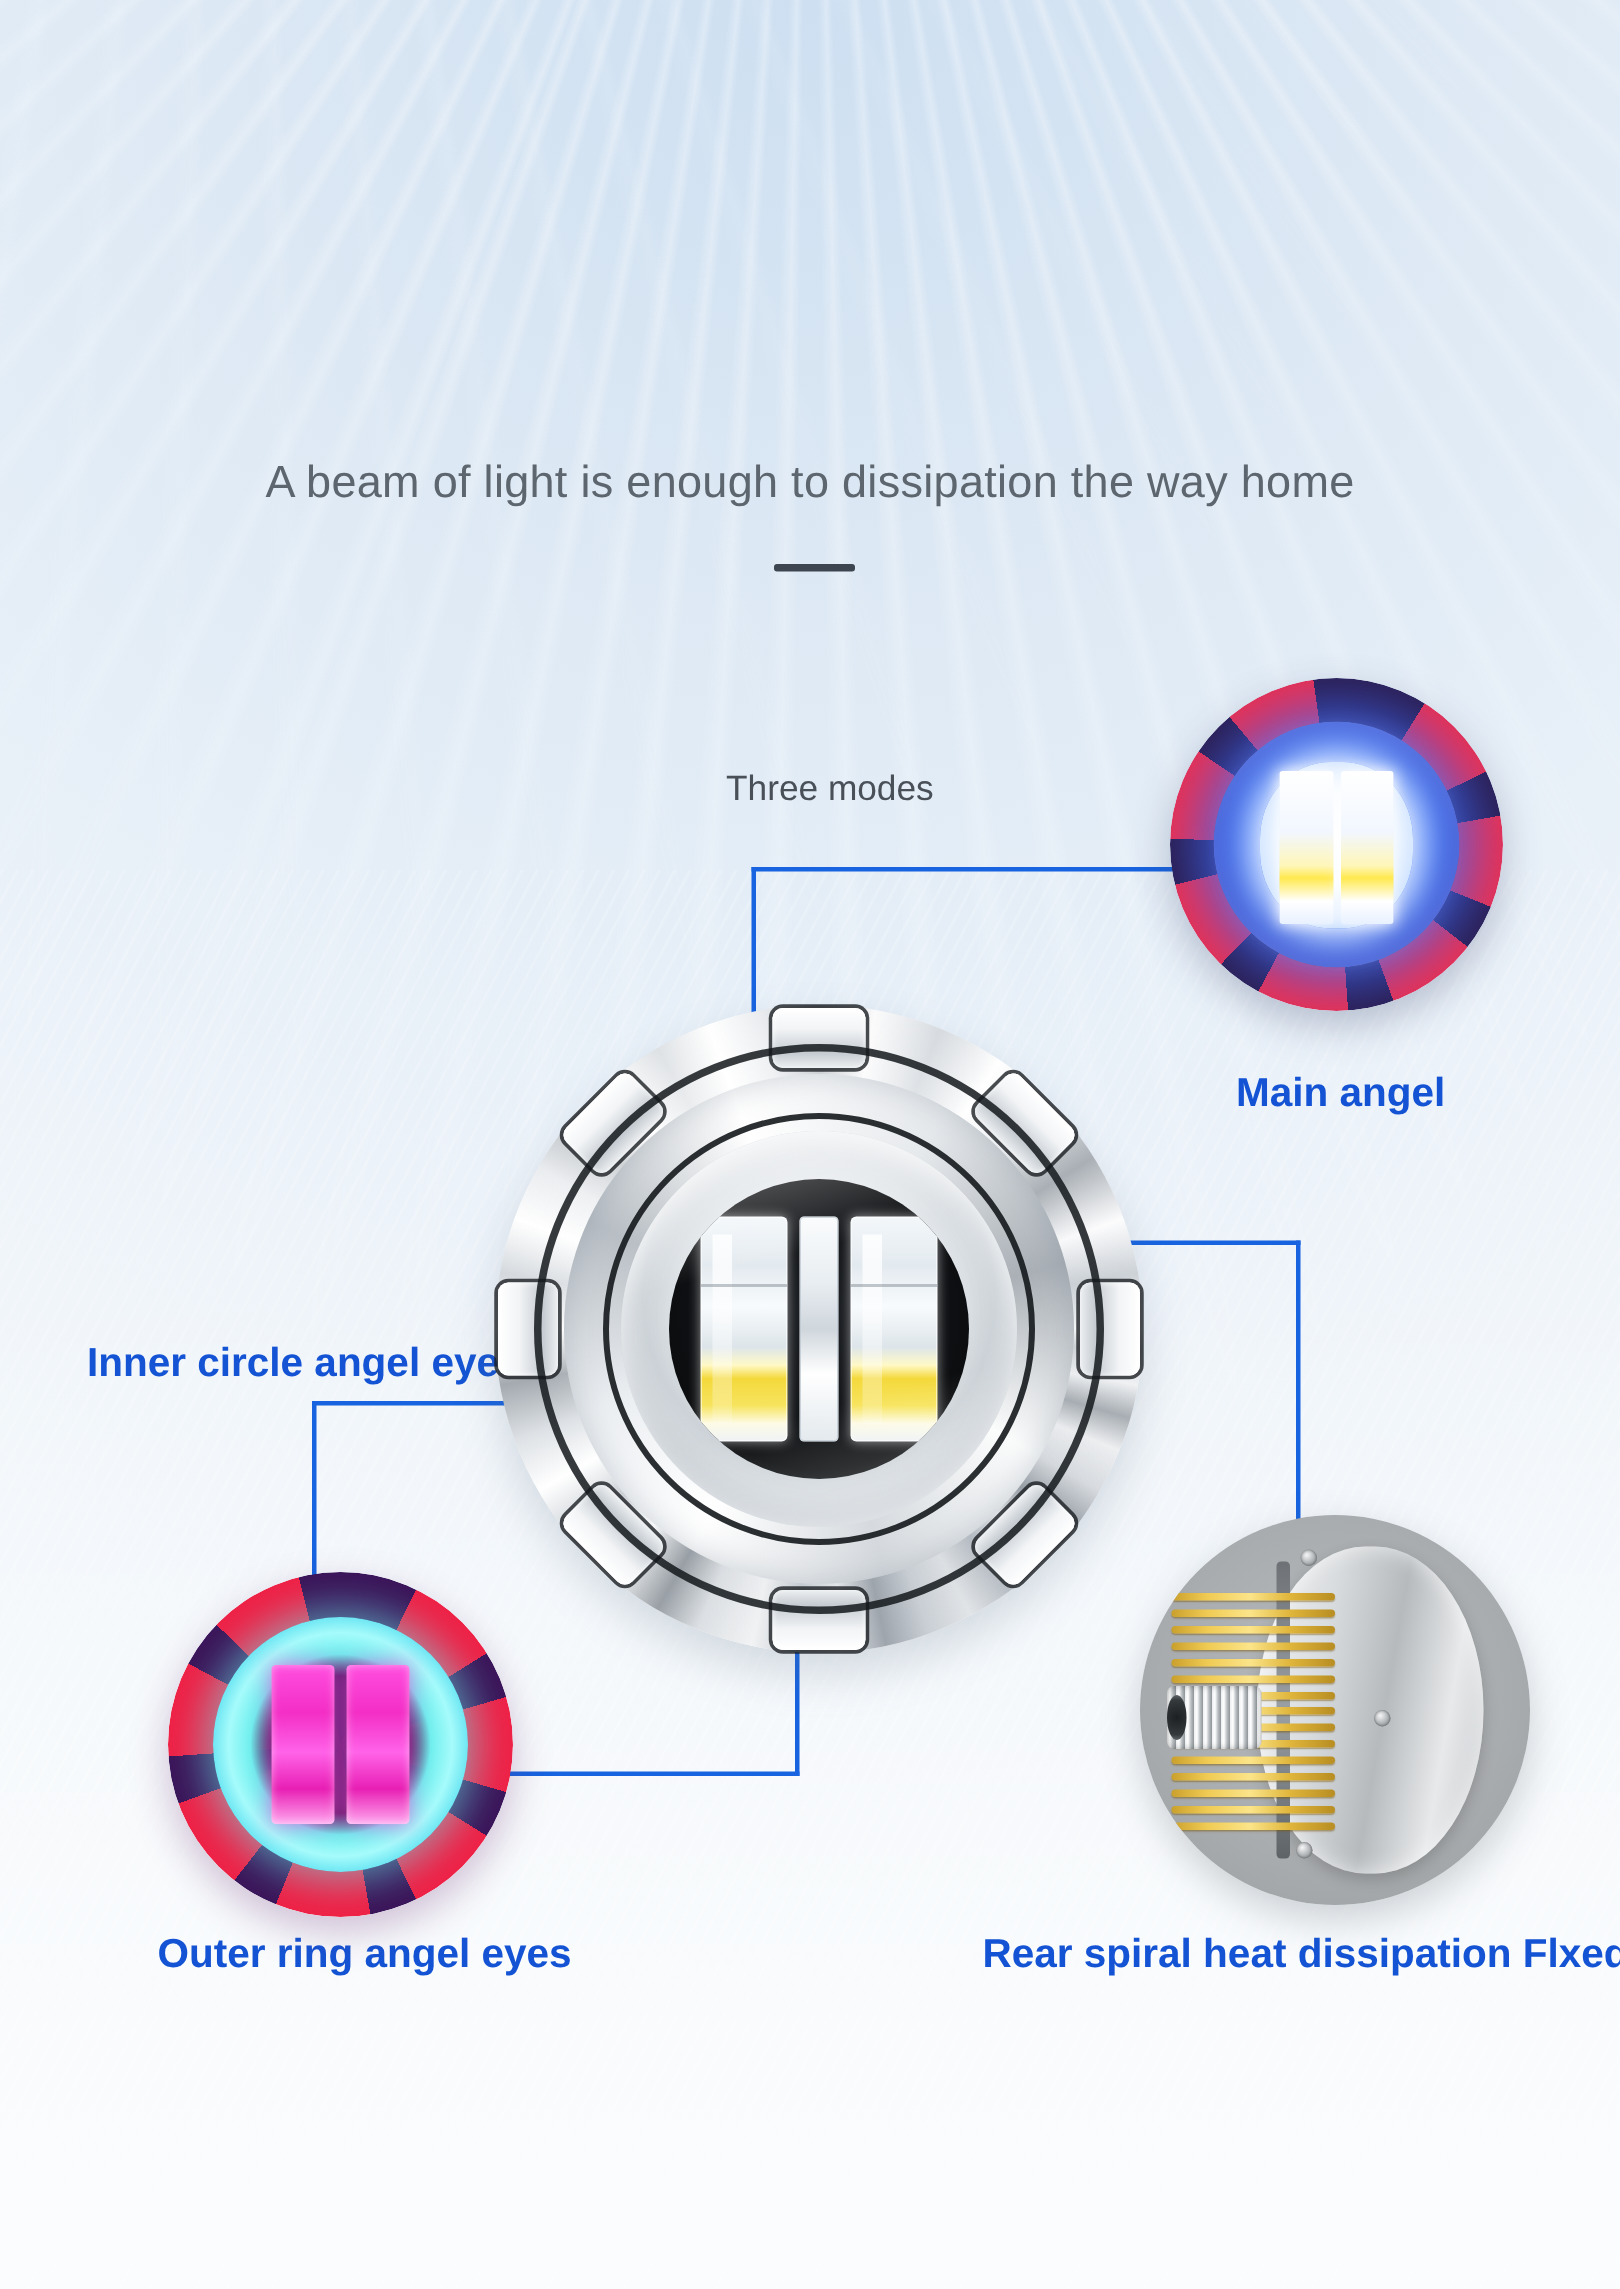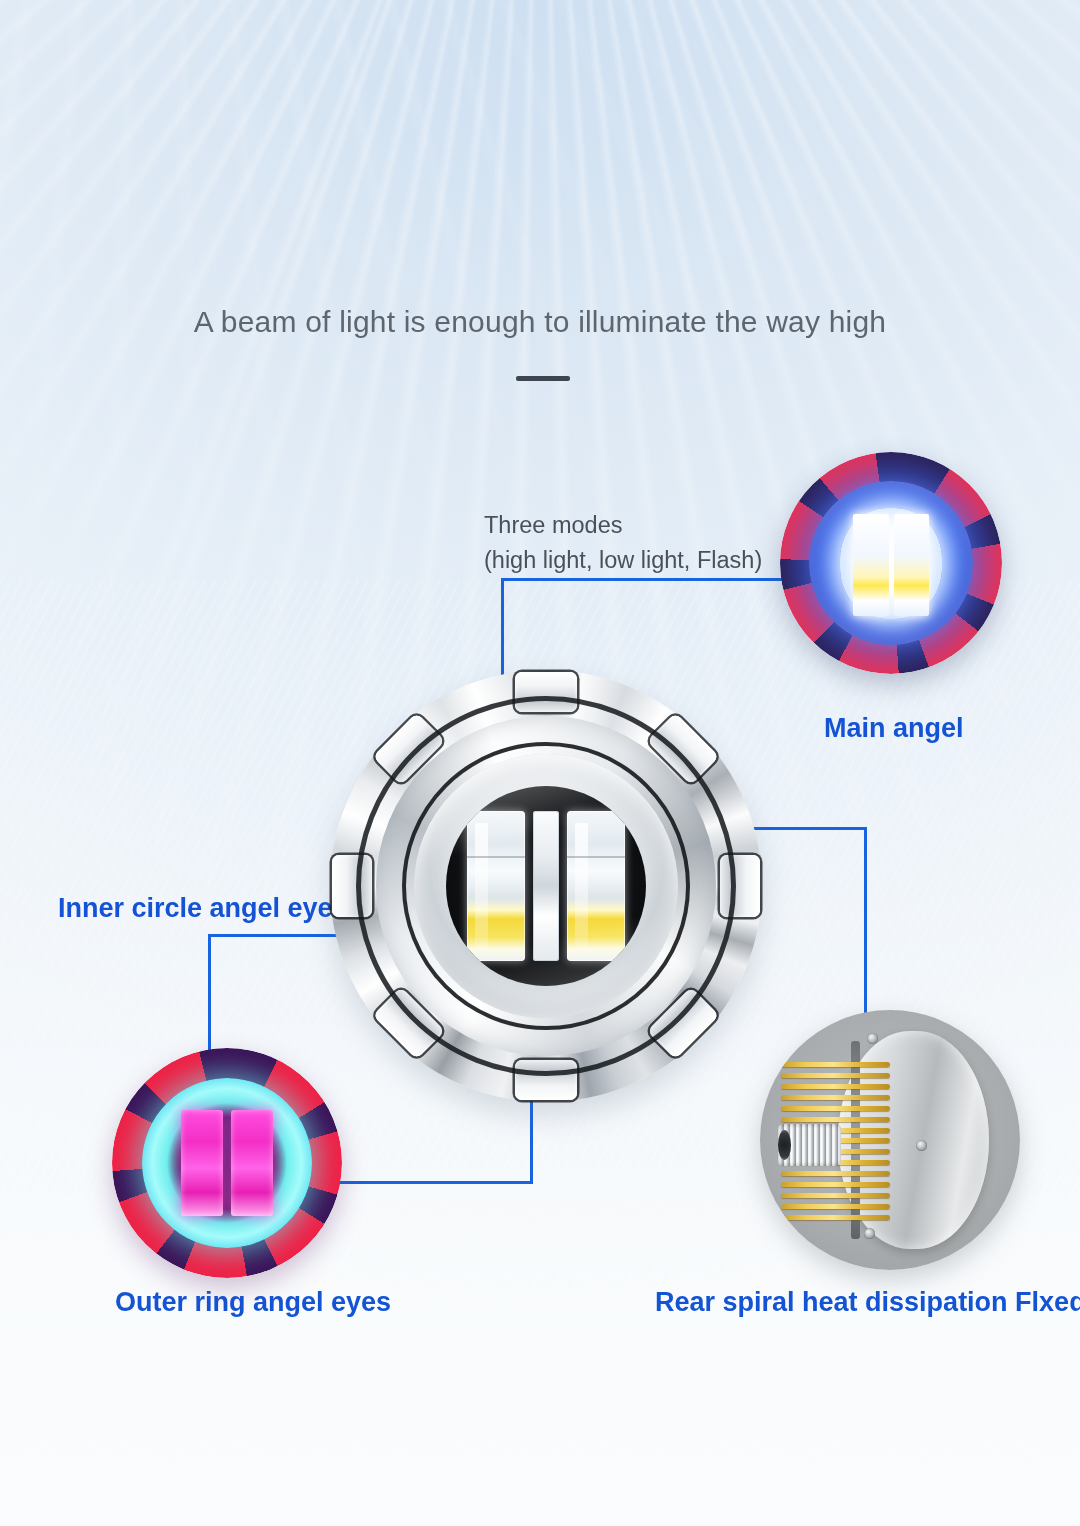--- a/index.html
+++ b/index.html
@@ -204,49 +204,48 @@
 <body>
 
 <div id="stage">
 
   <div class="bg-base"></div>
   <div class="bg-rays"></div>
   <div class="bg-rays2"></div>
   <div class="bg-diag"></div>
   <div class="bg-vign"></div>
 
-  <div class="subtitle">A beam of light is enough to illuminate the way high</div>
+  <div class="subtitle">A beam of light is enough to dissipation the way home</div>
   <div class="divider"></div>
 
   <div class="ln" style="left:501px;top:578px;width:282px;height:3px;"></div>
   <div class="ln" style="left:501px;top:578px;width:3px;height:312px;"></div>
   <div class="dot" style="left:494px;top:882px;"></div>
 
   <div class="dot" style="left:733px;top:820px;"></div>
   <div class="ln" style="left:741px;top:827px;width:126px;height:3px;"></div>
   <div class="ln" style="left:864px;top:827px;width:3px;height:194px;"></div>
 
   <div class="dot" style="left:350px;top:927px;"></div>
   <div class="ln" style="left:208px;top:934px;width:147px;height:3px;"></div>
   <div class="ln" style="left:208px;top:934px;width:3px;height:160px;"></div>
 
   <div class="dot" style="left:523px;top:1026px;"></div>
   <div class="ln" style="left:530px;top:1034px;width:3px;height:150px;"></div>
   <div class="ln" style="left:340px;top:1181px;width:193px;height:3px;"></div>
 
   <div class="ctext" style="left:484px;top:508px;">
     <div>Three modes</div>
-    <div>(high light, low light, Flash)</div>
   </div>
 
   <div class="clabel" style="left:824px;top:713px;">Main angel</div>
 
   <div class="clabel" style="left:58px;top:893px;">Inner circle angel eyes</div>
 
-  <div class="clabel" style="left:115px;top:1287px;">Outer ring angel eyes</div>
+  <div class="clabel" style="left:105px;top:1287px;">Outer ring angel eyes</div>
 
   <div class="clabel" style="left:655px;top:1287px;">Rear spiral heat dissipation Flxed</div>
 
   <div class="main-lamp">
     <div class="ml-outer"></div>
     <div class="ml-outer-shade"></div>
 
     <div class="seg" style="transform:rotate(0deg);">
         <i></i>
       </div>

